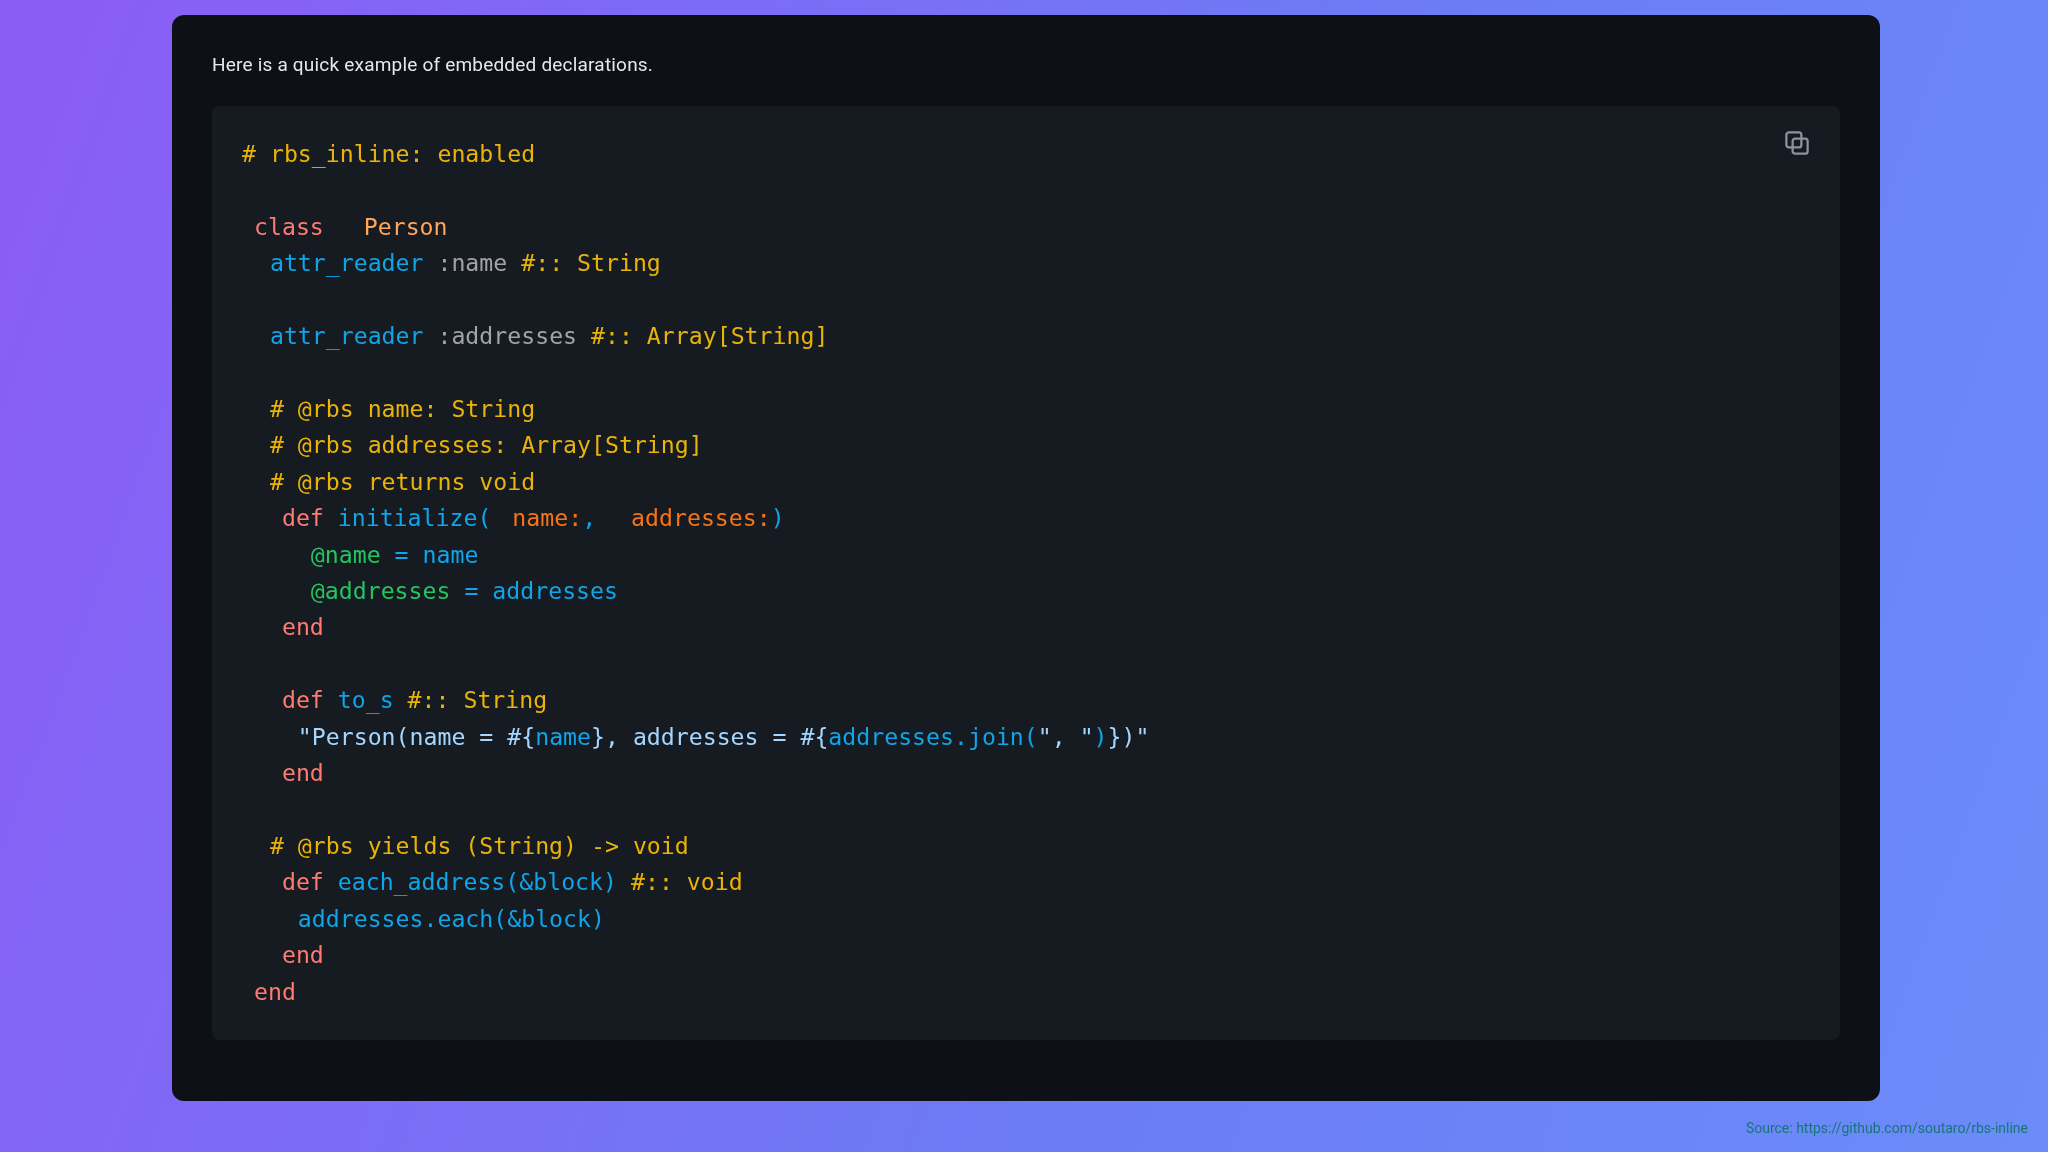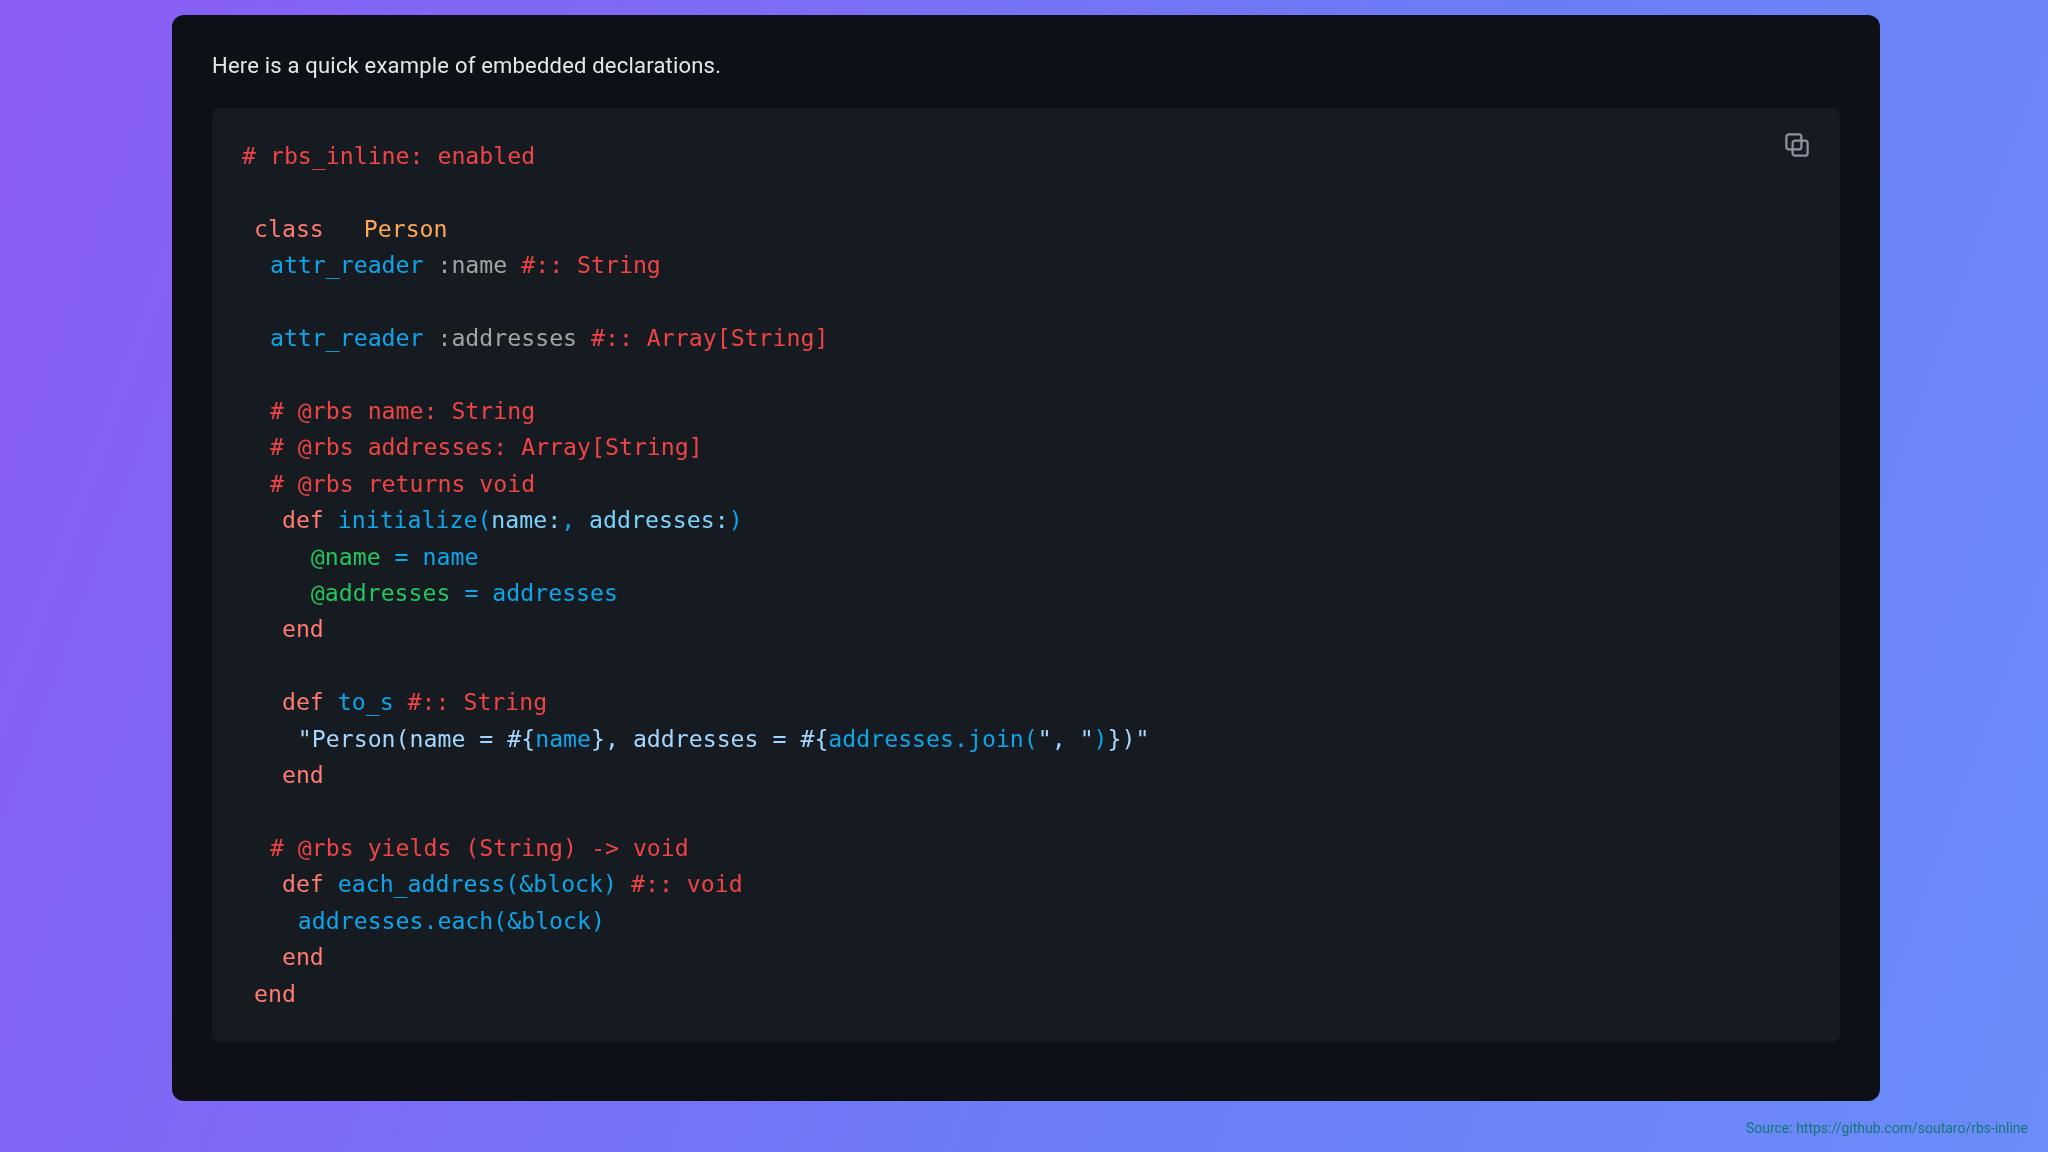--- a/index.html
+++ b/index.html
@@ -16,21 +16,21 @@
     left: 172px;
     top: 15px;
     width: 1708px;
     height: 1086px;
     background: #0d1117;
     border-radius: 12px;
     padding: 38px 40px 40px 40px;
   }
   .intro {
     color: #e5e7eb;
-    font-size: 22px;
+    font-size: 19px;
     font-weight: 400;
     margin-bottom: 30px;
     letter-spacing: 0.2px;
   }
   .codeblock {
     position: relative;
     background: #161b22;
     border-radius: 8px;
     padding: 30px 30px 30px 30px;
     font-family: "SF Mono", ui-monospace, Menlo, Consolas, monospace;
@@ -46,29 +46,29 @@
     height: 34px;
     background: transparent;
     border: none;
     cursor: pointer;
     color: #8b949e;
     display: flex;
     align-items: center;
     justify-content: center;
   }
   .copy-btn svg { width: 30px; height: 30px; }
-  .tok-comment { color: #ef4444; }
+  .tok-comment { color: #eab308; }
   .tok-keyword { color: #ff7b72; margin-left: 12px; }
   .tok-const   { color: #ffa657; margin-left: 26px; }
   .tok-method  { color: #0ea5e9; }
   .tok-symbol  { color: #a3a3a3; }
   .tok-ivar    { color: #22c55e; margin-left: 13px; }
   .tok-string  { color: #a5d6ff; }
   .tok-punct   { color: #0ea5e9; }
-  .tok-strkey  { color: #7dd3fc; }
+  .tok-strkey  { color: #f97316; margin-left: 21px; }
   pre { white-space: pre; }
   .source {
     position: absolute;
     right: 20px;
     bottom: 16px;
     color: #0f766e;
     font-size: 14px;
     font-weight: 400;
     opacity: 0.95;
   }

